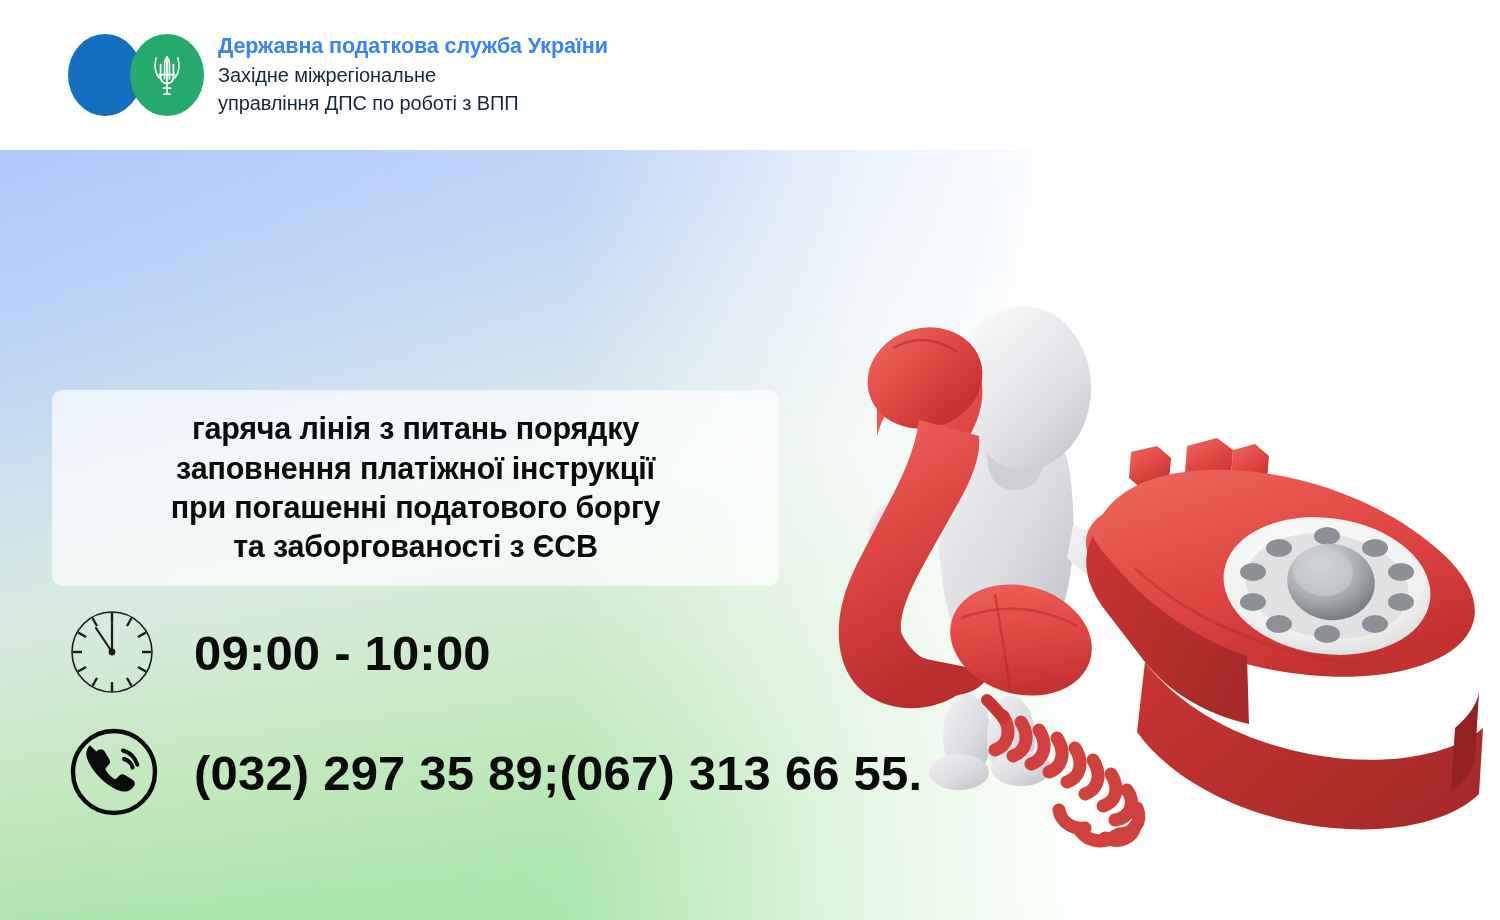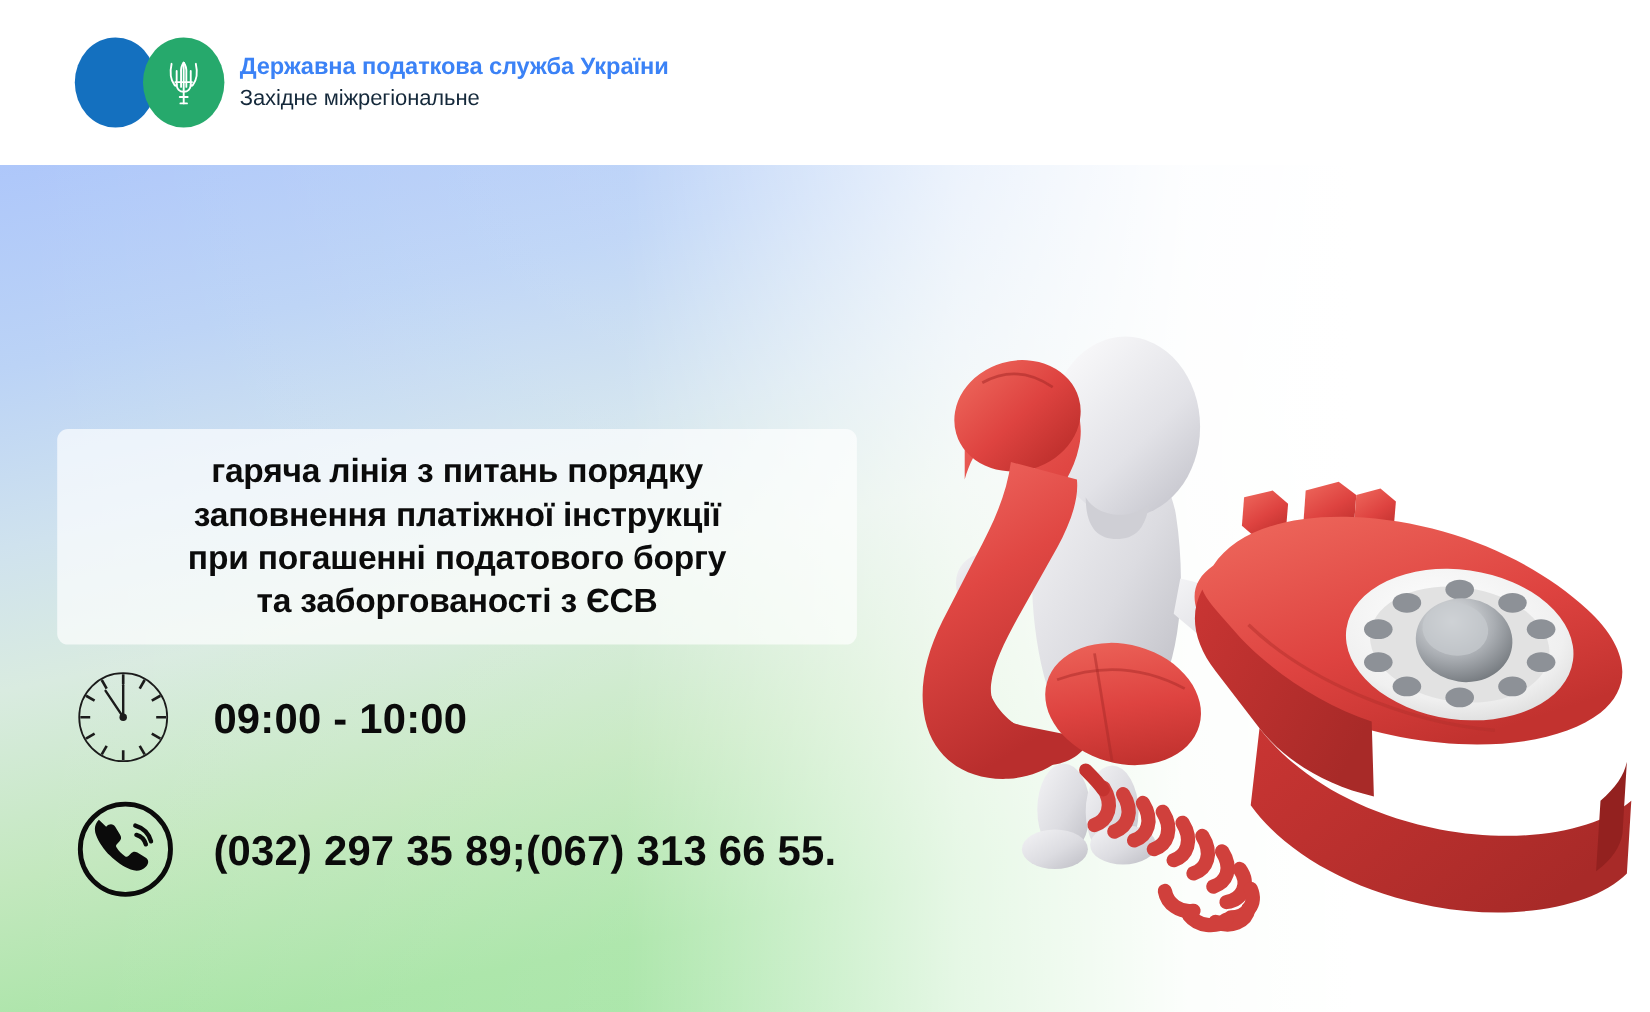--- a/index.html
+++ b/index.html
@@ -113,21 +113,21 @@
   .info-row {
     position:absolute; z-index:4;
     display:flex; align-items:center;
   }
   .info-row.time  { left:68px; top:608px; }
   .info-row.phone { left:68px; top:726px; }
 
   .icon-box { flex:0 0 auto; width:100px; }
   .info-text {
     margin-left:26px;
-    font-size:38px; font-weight:bold;
+    font-size:49px; font-weight:bold;
     color:#0b0b0b;
     line-height:1.18;
     letter-spacing:0.2px;
     white-space:nowrap;
   }
   .info-text.multi { display:flex; flex-direction:row; }
 
   
   .illustration {
     position:absolute; left:835px; top:268px;
@@ -155,20 +155,21 @@
           <path d="M17 5 C19 7.5 19.6 11 19.4 14.2 L19.4 27"></path>
           <path d="M9.4 22.6 L24.6 22.6"></path>
           <path d="M13.4 36.2 L20.6 36.2"></path>
           <path d="M14 42 L20 42"></path>
         </g>
       </svg>
     </div>
     <div class="header-text">
       <div class="org-line1">Державна податкова служба України</div>
       <div class="org-line2">Західне міжрегіональне</div>
+      <div class="org-line3">управління ДПС по роботі з ВПП</div>
     </div>
   </div>
 
   <div class="canvas"></div>
 
 
   <div class="desc-panel">
     <div class="desc-line">гаряча лінія з питань порядку</div>
     <div class="desc-line">заповнення платіжної інструкції</div>
     <div class="desc-line">при погашенні податового боргу</div>

